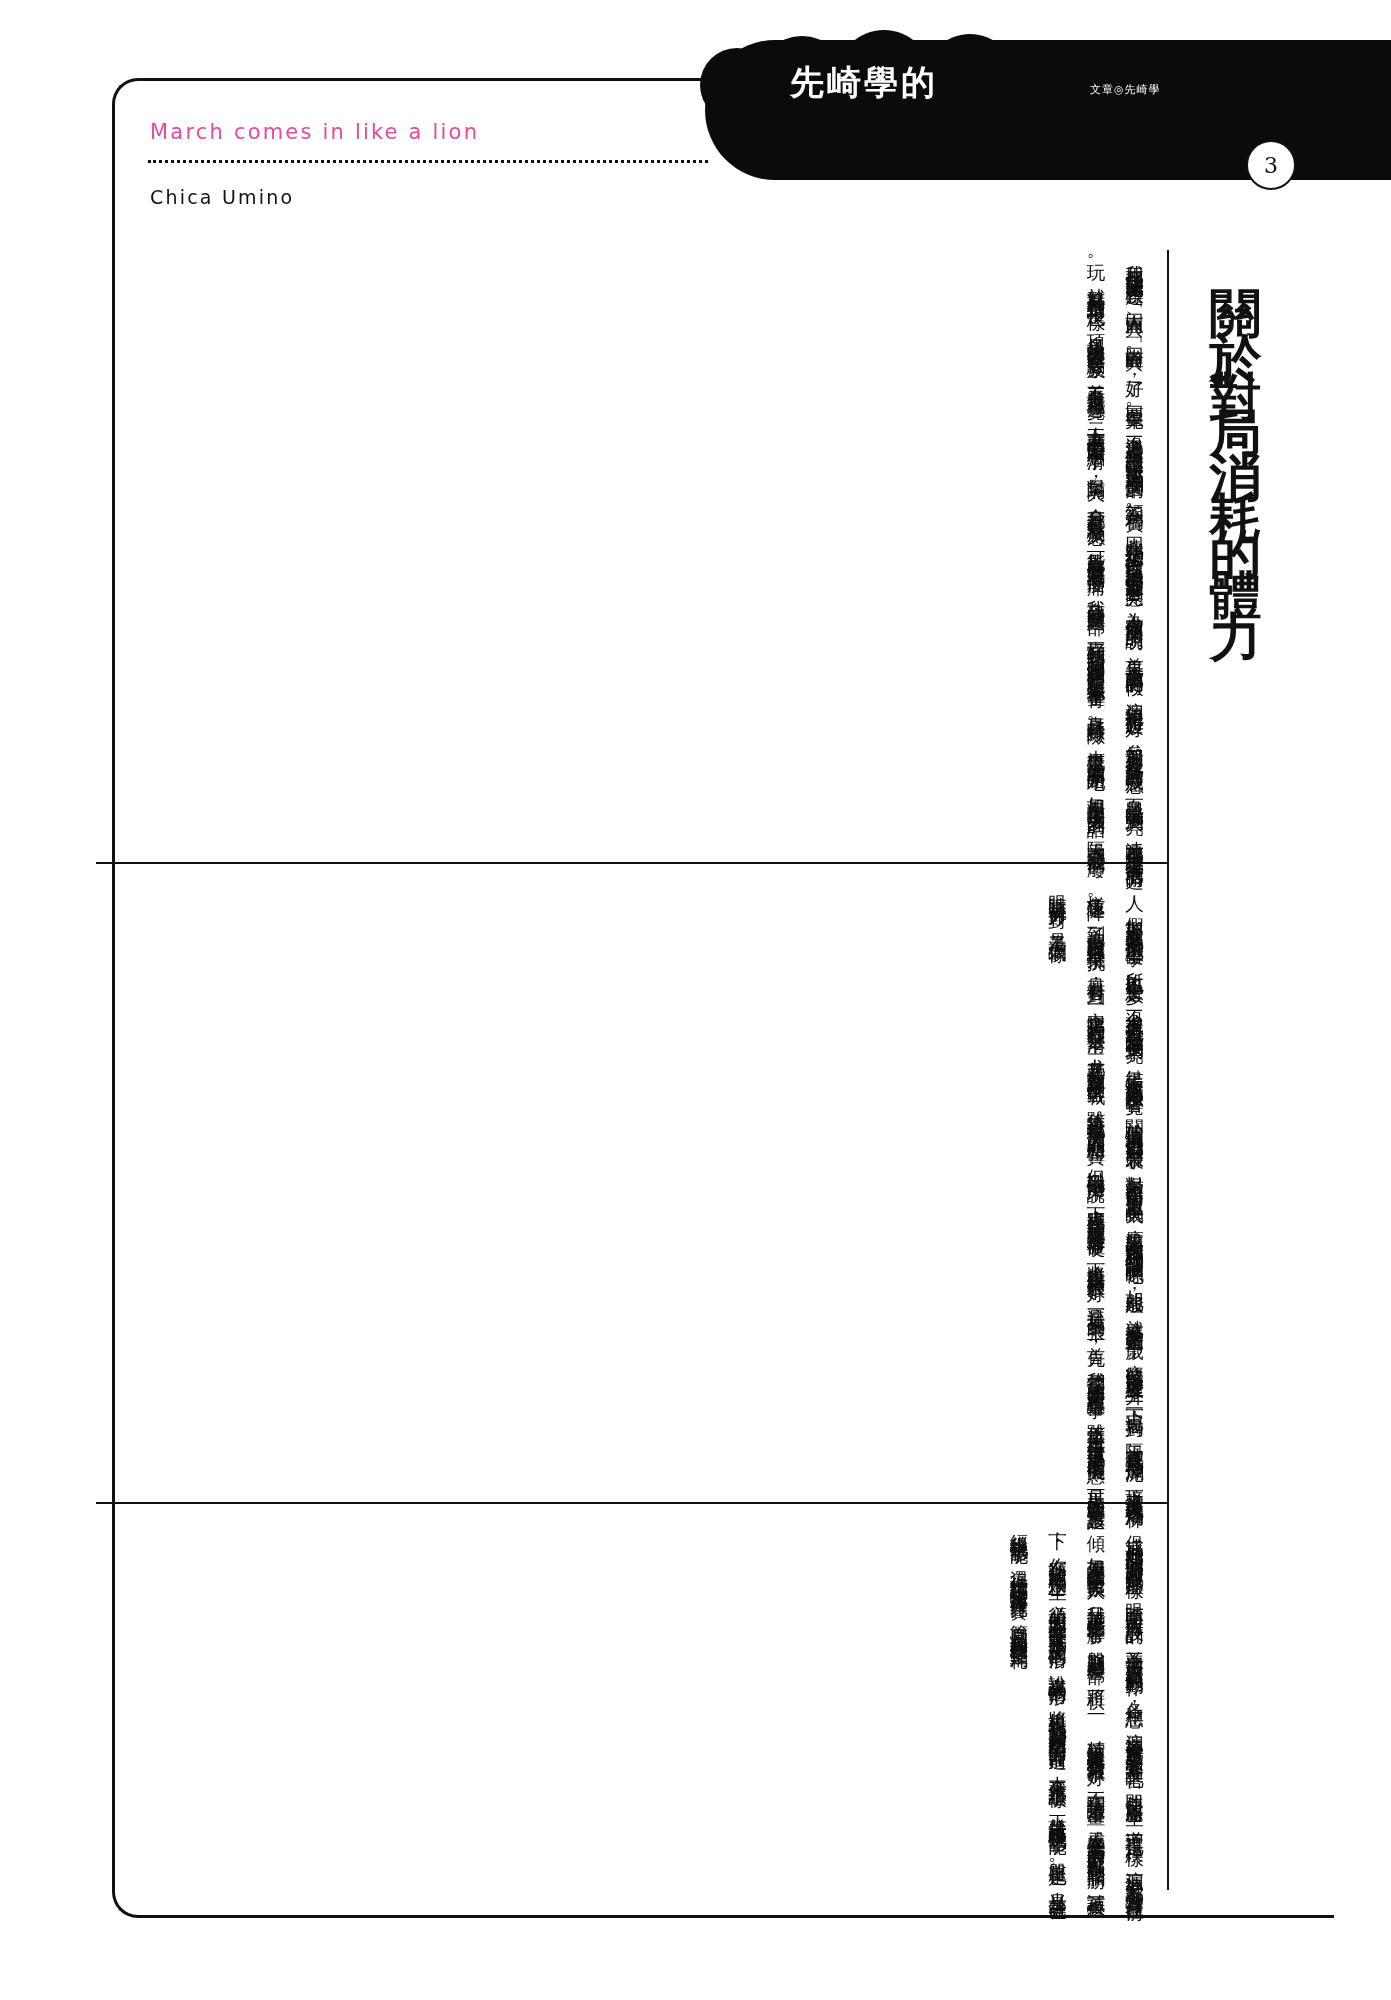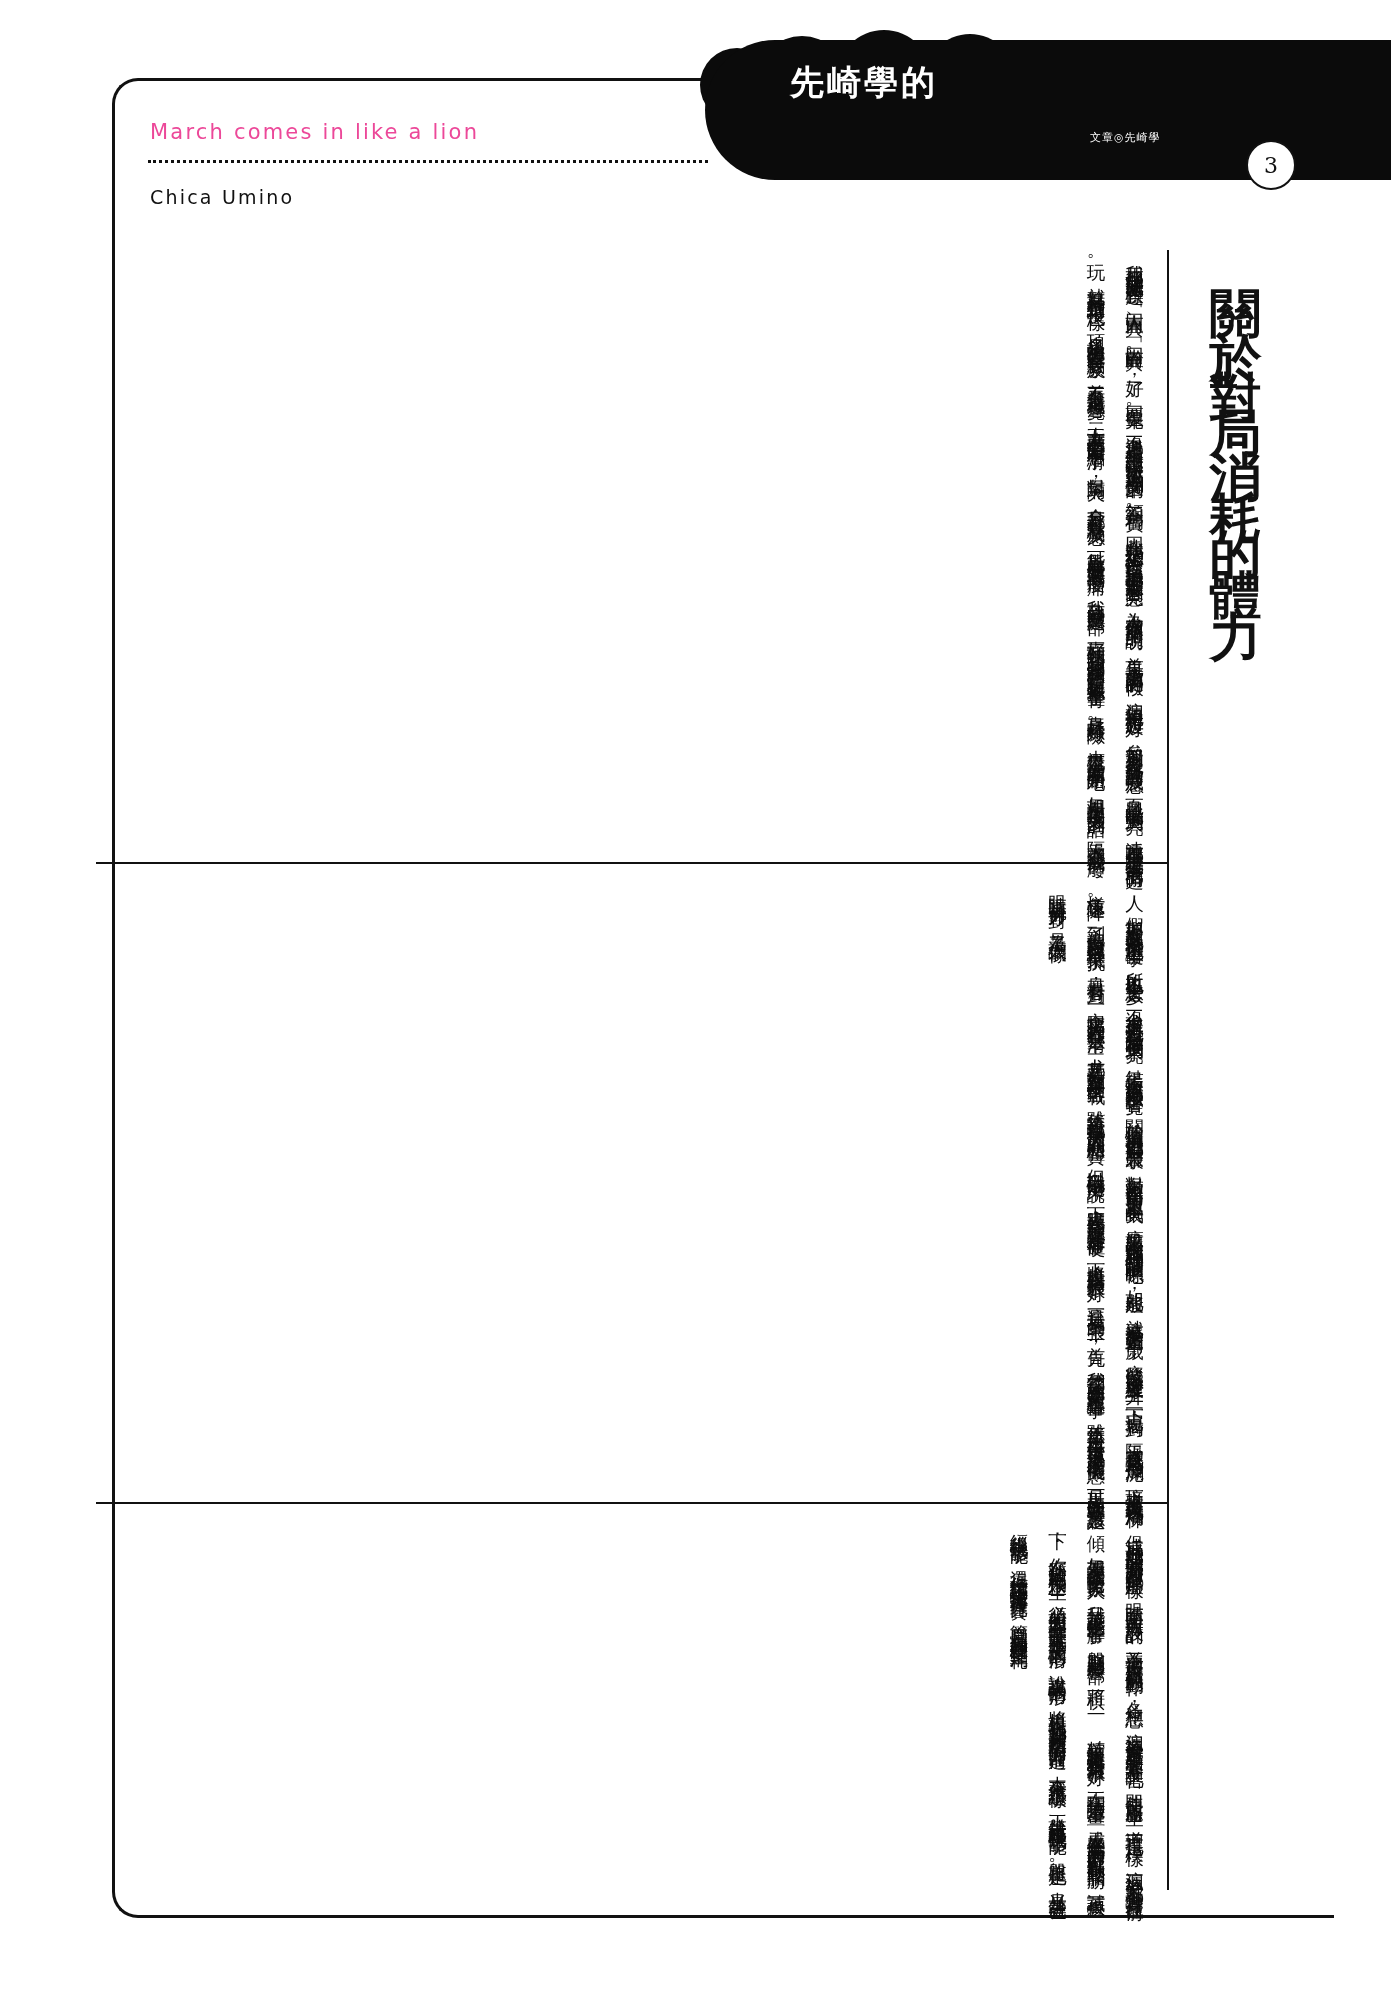--- a/index.html
+++ b/index.html
@@ -71,21 +71,20 @@
     text-align: left;
   }
   .header-byline {
     position: absolute;
     left: 1090px;
     top: 82px;
     color: #fff;
     font-size: 11px;
     letter-spacing: 1px;
     font-family: "DejaVu Sans", sans-serif;
-    margin-top: 48px;
   }
   .page-number-circle {
     position: absolute;
     left: 1246px;
     top: 140px;
     width: 46px;
     height: 46px;
     border: 2px solid #111;
     border-radius: 50%;
     display: flex;

